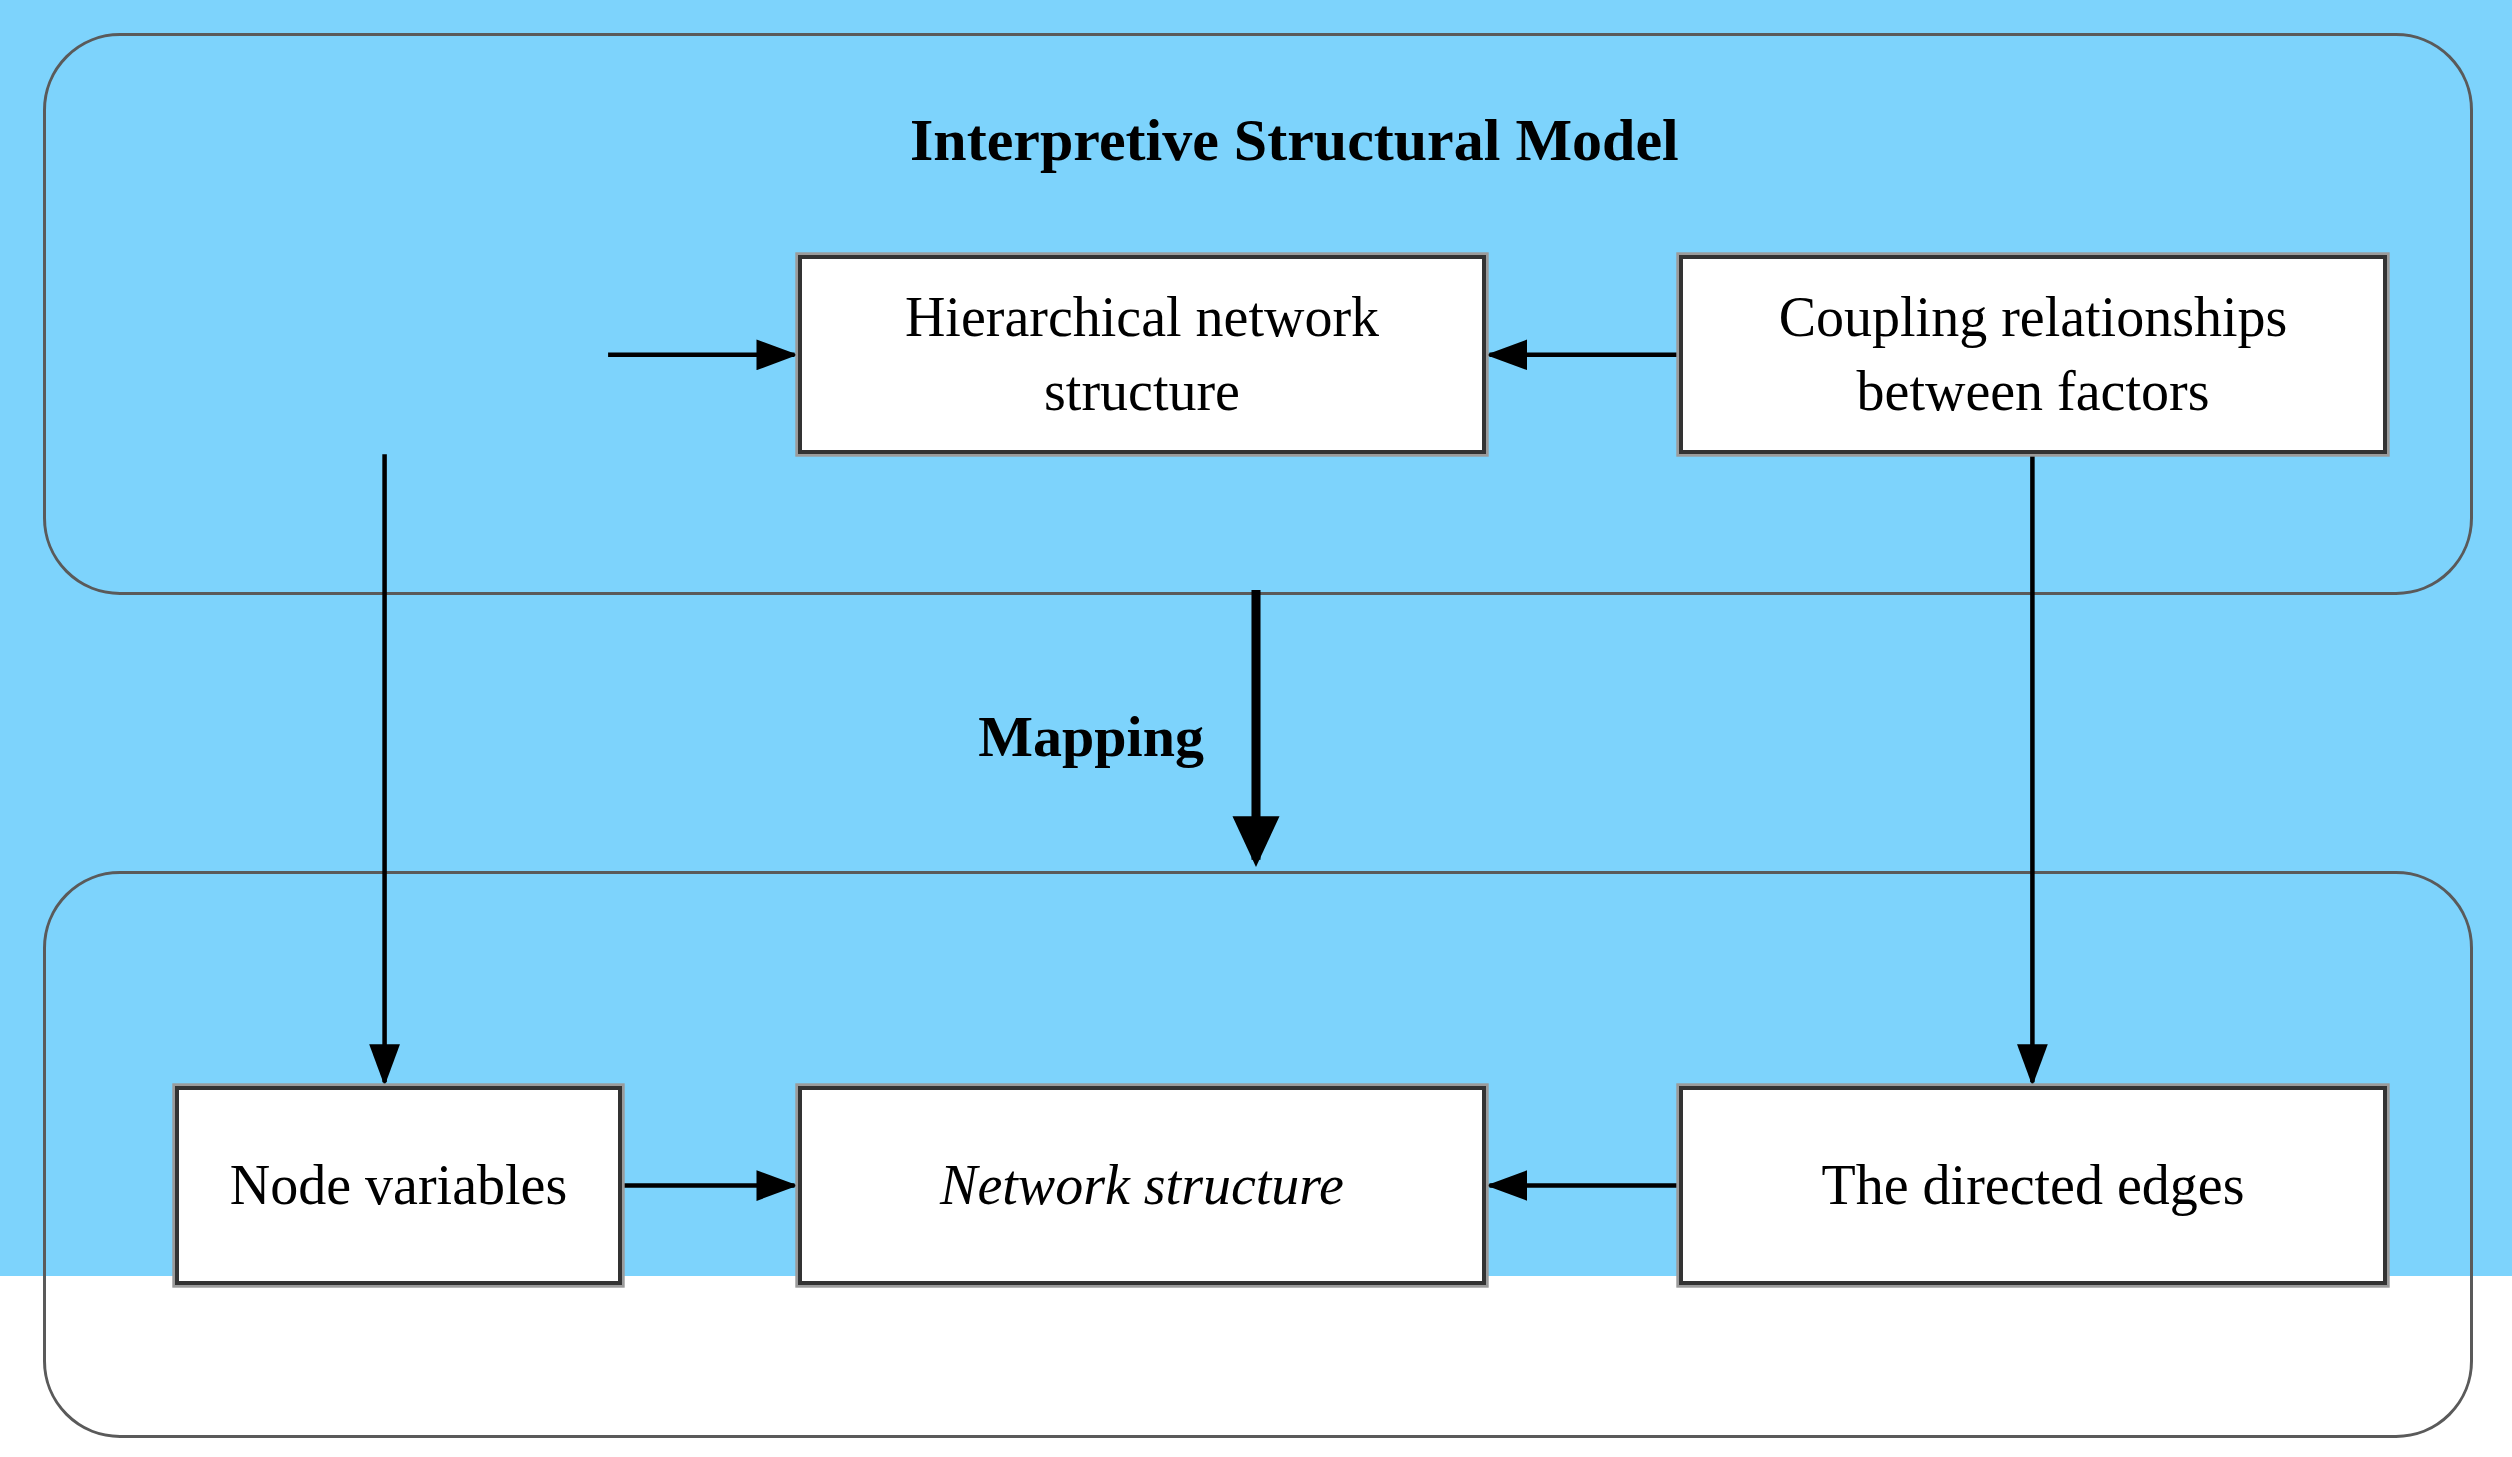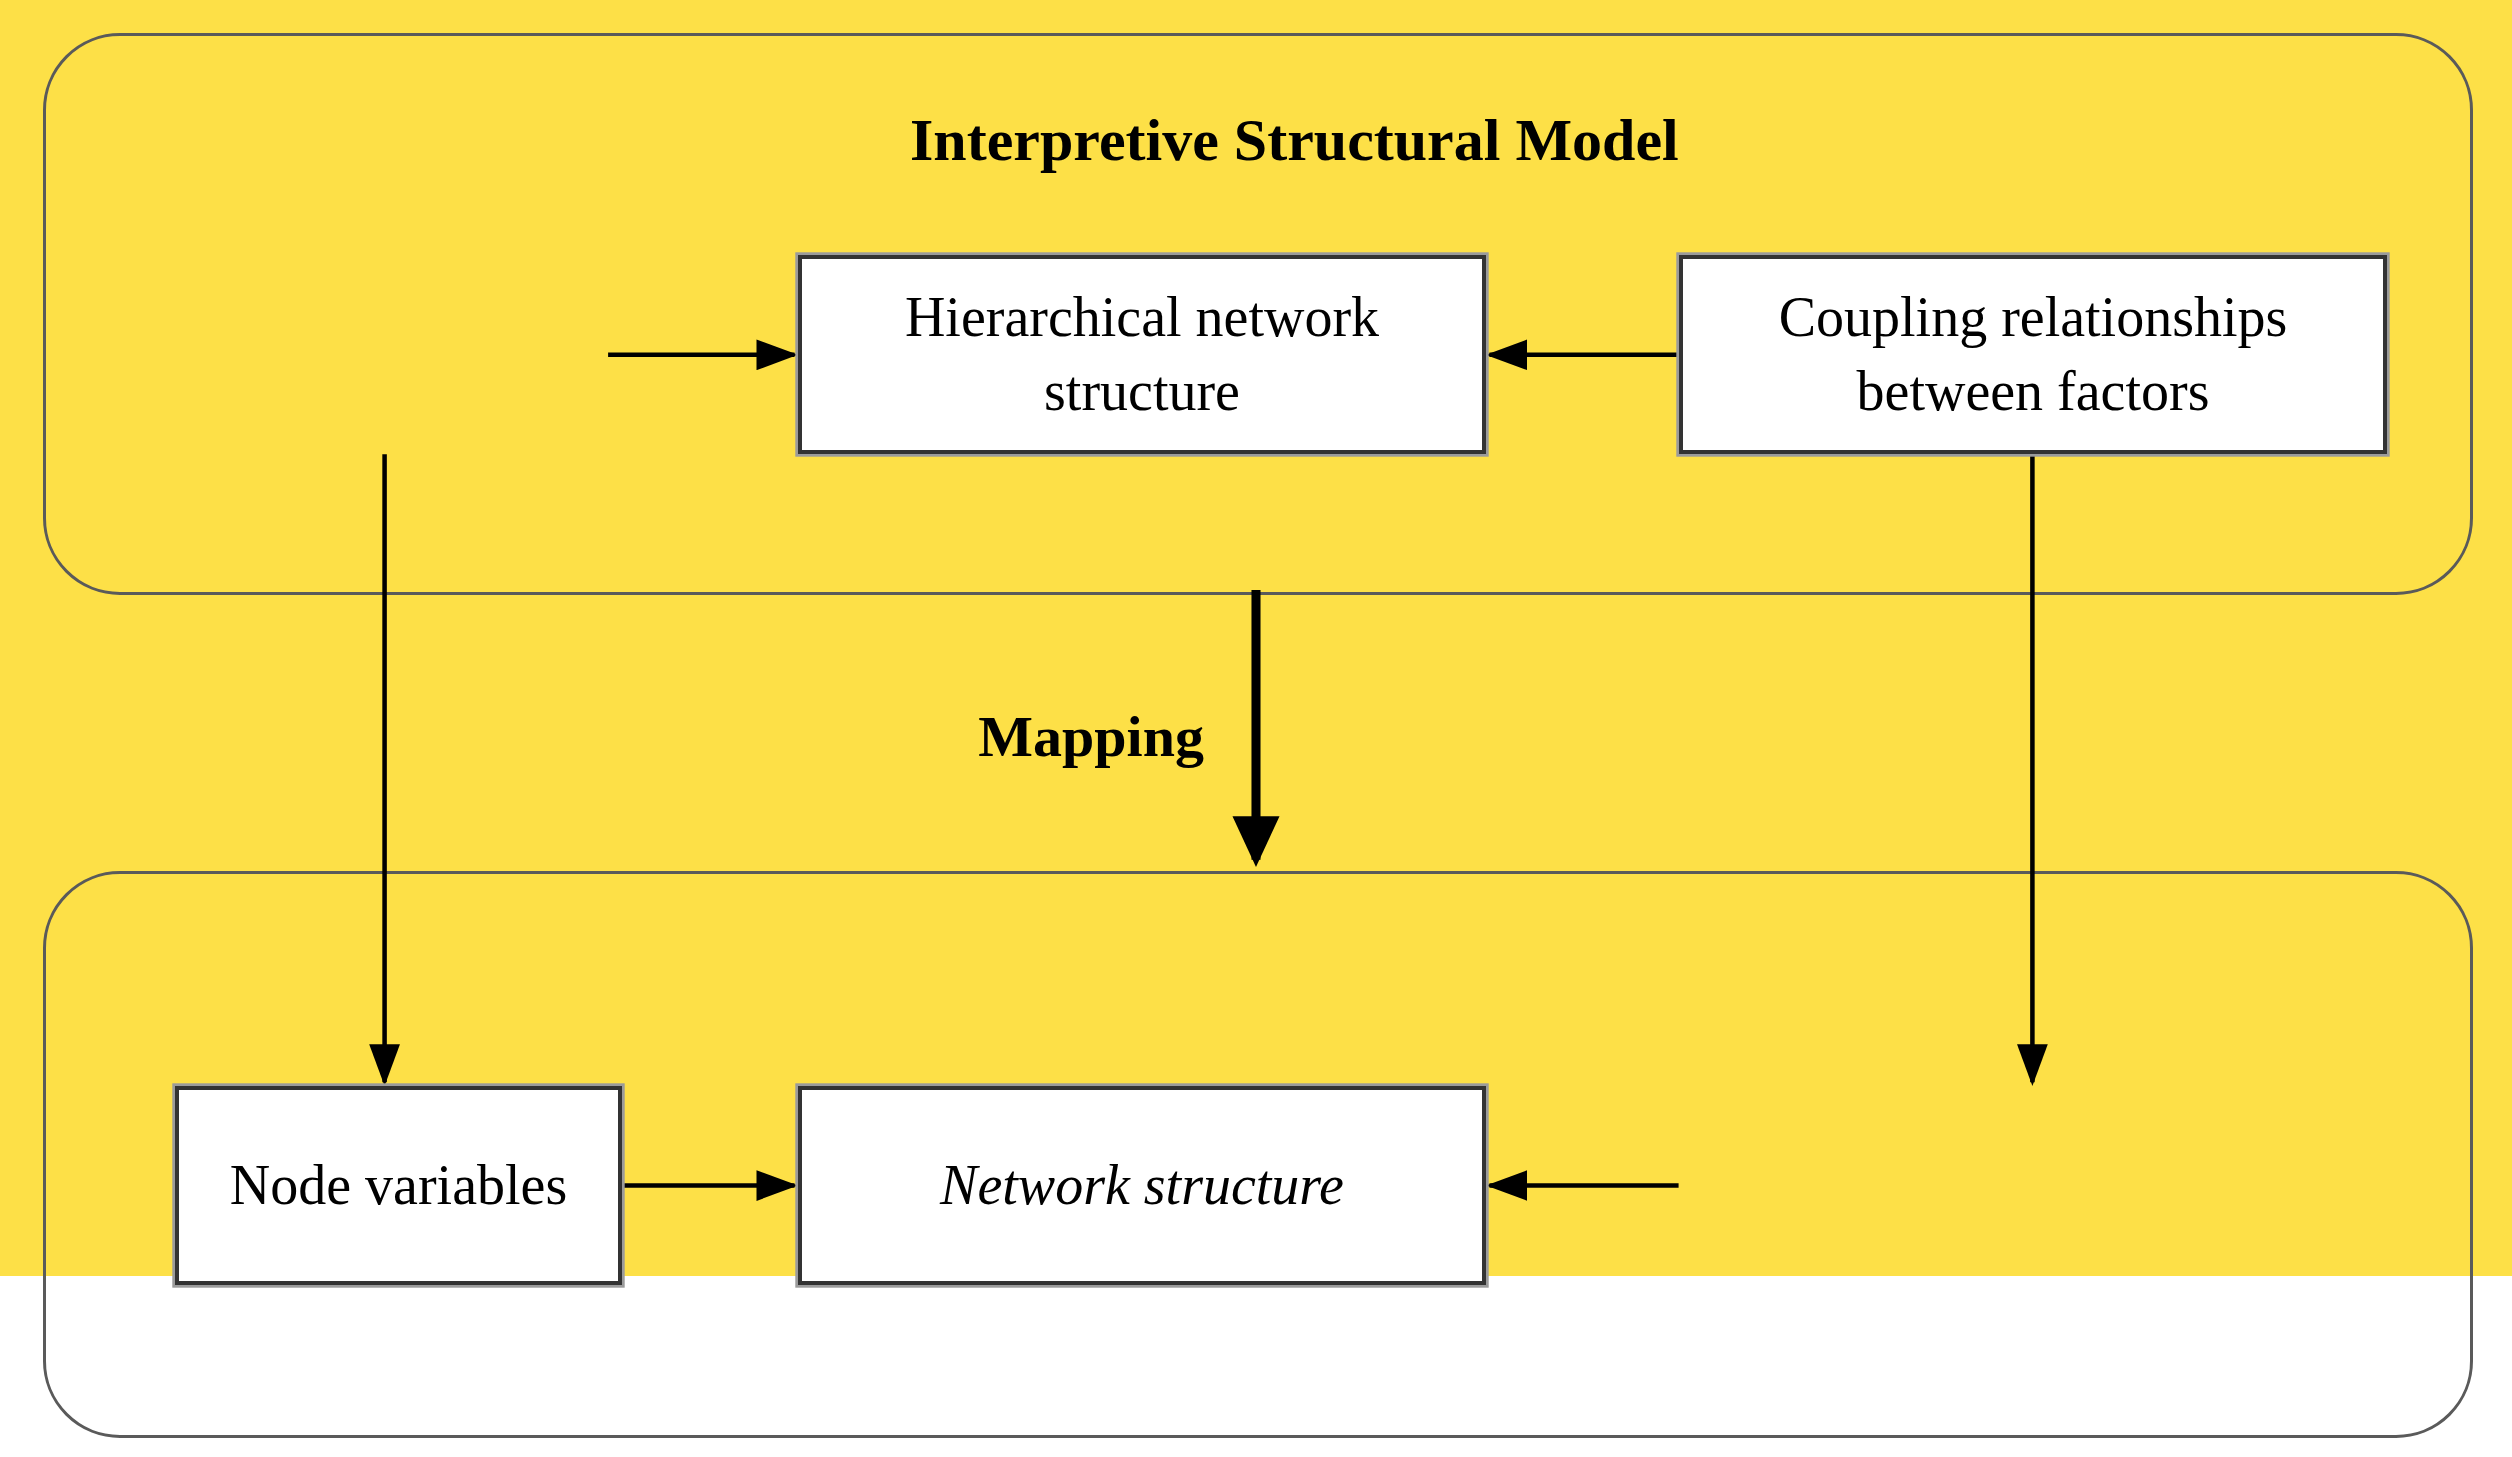--- a/index.html
+++ b/index.html
@@ -3,21 +3,21 @@
 <meta charset="utf-8">
 <style>
   html, body {
     margin: 0; padding: 0;
     width: 2512px; height: 1458px;
     background: #ffffff;
     font-family: "Liberation Serif", "DejaVu Serif", serif;
     color: #000;
     overflow: hidden;
   }
-  .canvas { position: relative; width: 2512px; height: 1276px; background: #fde047; }
+  .canvas { position: relative; width: 2512px; height: 1276px; background: #7dd3fc; }
 
   .container-frame {
     position: absolute;
     border: 3.6px solid #5a5a5a;
     border-radius: 77px;
     background: transparent;
     z-index: 1;
   }
   #ism-frame { left: 43px;  top: 33px;  width: 2424px; height: 556px; }
   #bn-frame  { left: 43px;  top: 871px; width: 2424px; height: 561px; }
@@ -111,15 +111,18 @@
   <div class="node-box" id="box-coupling">
     <span>Coupling relationships between factors</span>
   </div>
 
   <div class="node-box" id="box-node">
     <span>Node variables</span>
   </div>
   <div class="node-box" id="box-network">
     <span>Network structure</span>
   </div>
+  <div class="node-box" id="box-directed">
+    <span>The directed edges</span>
+  </div>
 
 </div>
 
 
 </body></html>

